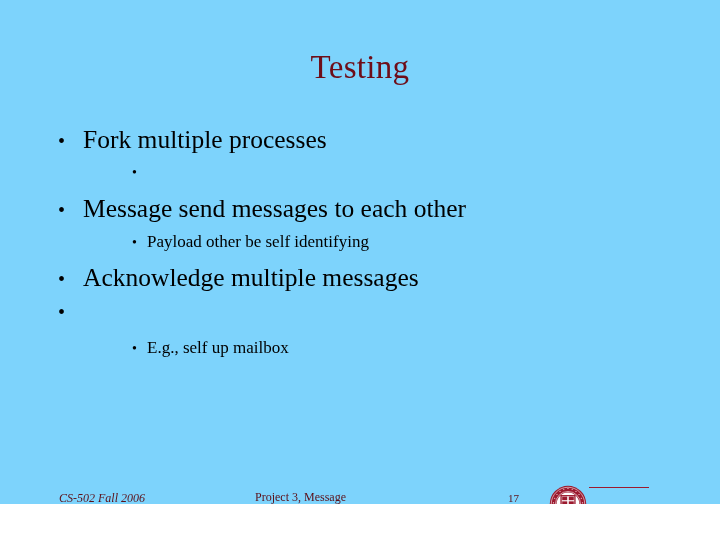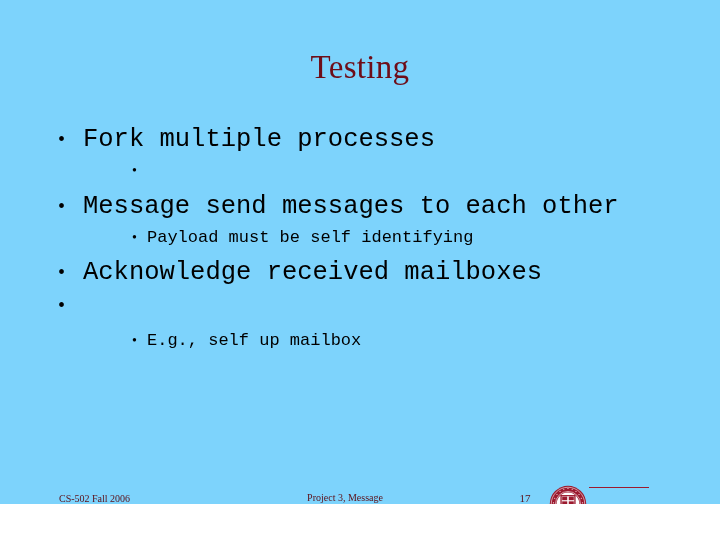--- a/index.html
+++ b/index.html
@@ -48,21 +48,20 @@
   }
 
   .bullet .dot {
     flex: 0 0 auto;
     text-align: left;
   }
 
   .bullet .txt {
     flex: 0 1 auto;
     white-space: nowrap;
-    font-family: Liberation Mono, monospace;
   }
 
   
   .lvl1 {
     font-size: 25.5px;
     line-height: 31px;
     padding-left: 12px;
     margin-bottom: 2px;
   }
   .lvl1 .dot {
@@ -93,43 +92,44 @@
     left: 0;
     top: 482px;
     width: 720px;
     height: 58px;
   }
 
   .footer-left {
     position: absolute;
     left: 59px;
     top: 10px;
-    font-size: 10px;
+    font-size: 12px;
     line-height: 13px;
     color: #5c1018;
     white-space: nowrap;
+    font-style: italic;
   }
 
   .footer-center {
     position: absolute;
     left: 255px;
     top: 9px;
     width: 180px;
-    text-align: center;
-    font-size: 10px;
+    text-align: left;
+    font-size: 12px;
     line-height: 13px;
     color: #5c1018;
   }
 
   .footer-number {
     position: absolute;
     left: 508px;
     top: 10px;
     width: 34px;
-    text-align: center;
+    text-align: left;
     font-size: 11px;
     line-height: 13px;
     color: #5c1018;
   }
 
   
   .wpi-logo {
     position: absolute;
     left: 549px;
     top: 484px;
@@ -195,26 +195,26 @@
       <span class="dot">•</span>
     </div>
 
     <div class="bullet lvl1 gap-after-sub1">
       <span class="dot">•</span>
       <span class="txt">Message send messages to each other</span>
     </div>
 
     <div class="bullet lvl2">
       <span class="dot">•</span>
-      <span class="txt">Payload must be self identifying</span>
+      <span class="txt">Payload other be self identifying</span>
     </div>
 
     <div class="bullet lvl1 gap-after-sub2">
       <span class="dot">•</span>
-      <span class="txt">Acknowledge received mailboxes</span>
+      <span class="txt">Acknowledge multiple messages</span>
     </div>
 
     <div class="bullet lvl1">
       <span class="dot">•</span>
     </div>
 
     <div class="bullet lvl2 gap-before-last-sub">
       <span class="dot">•</span>
       <span class="txt">E.g., self up mailbox</span>
     </div>

